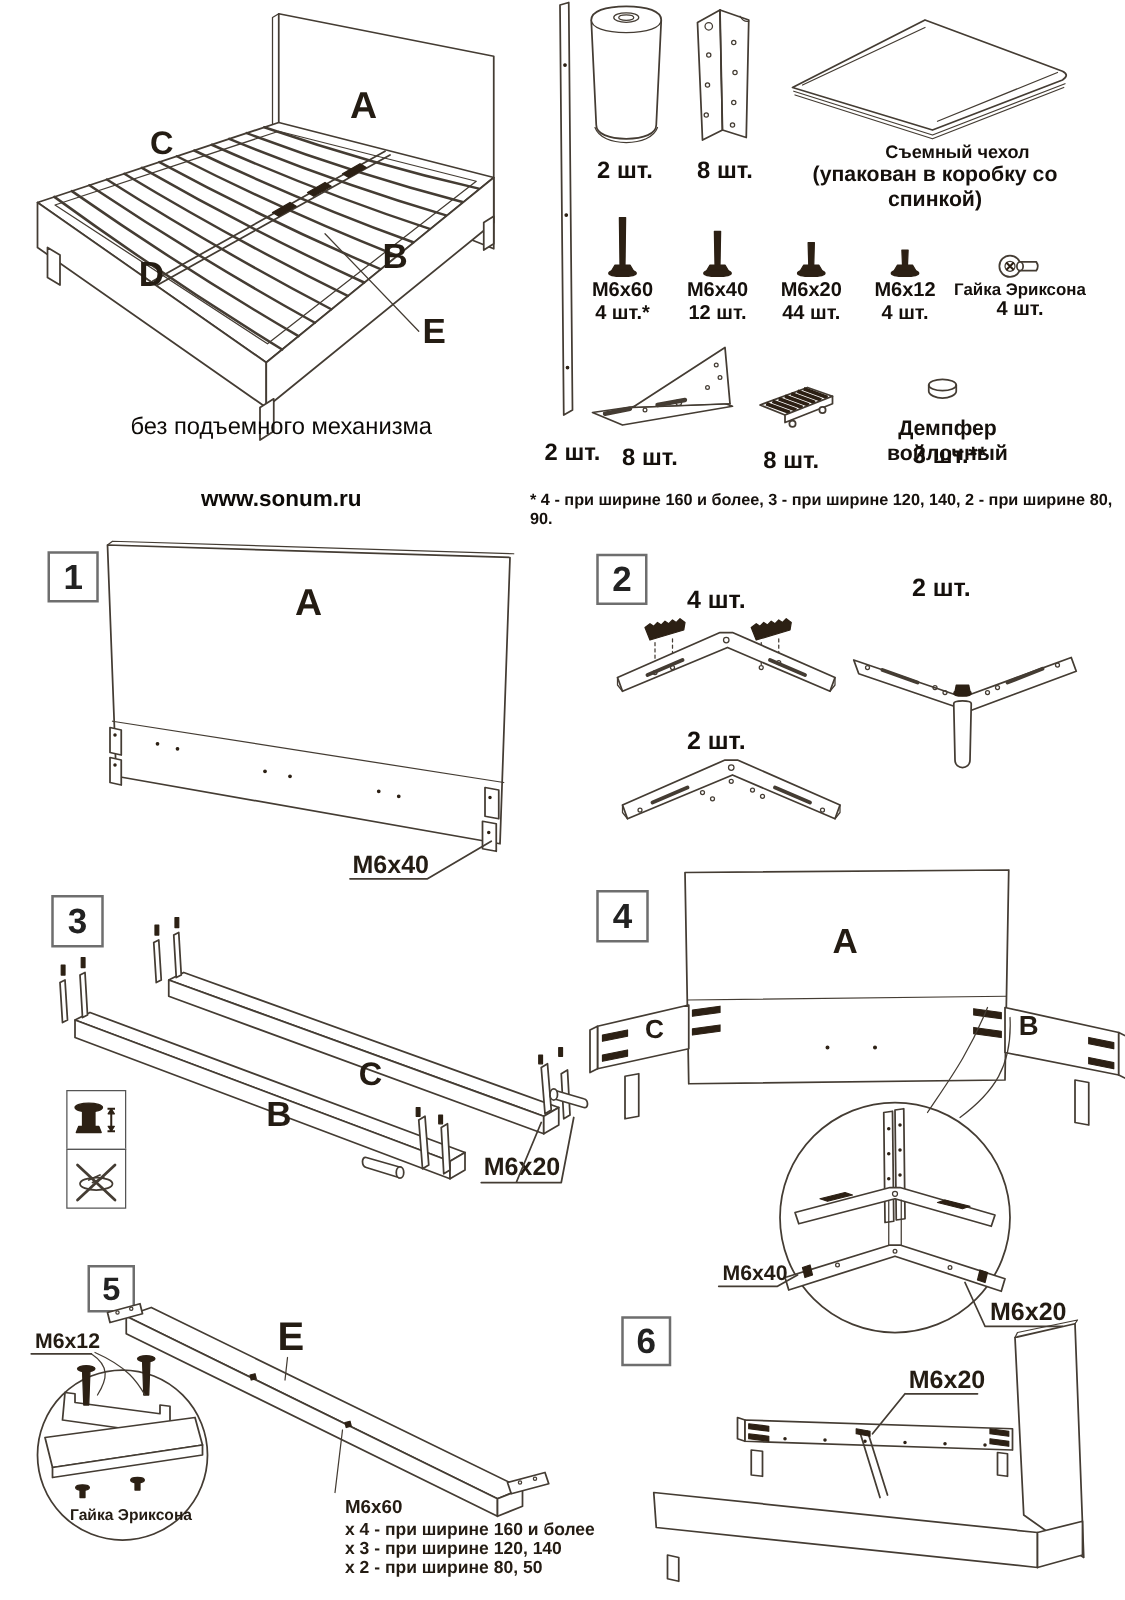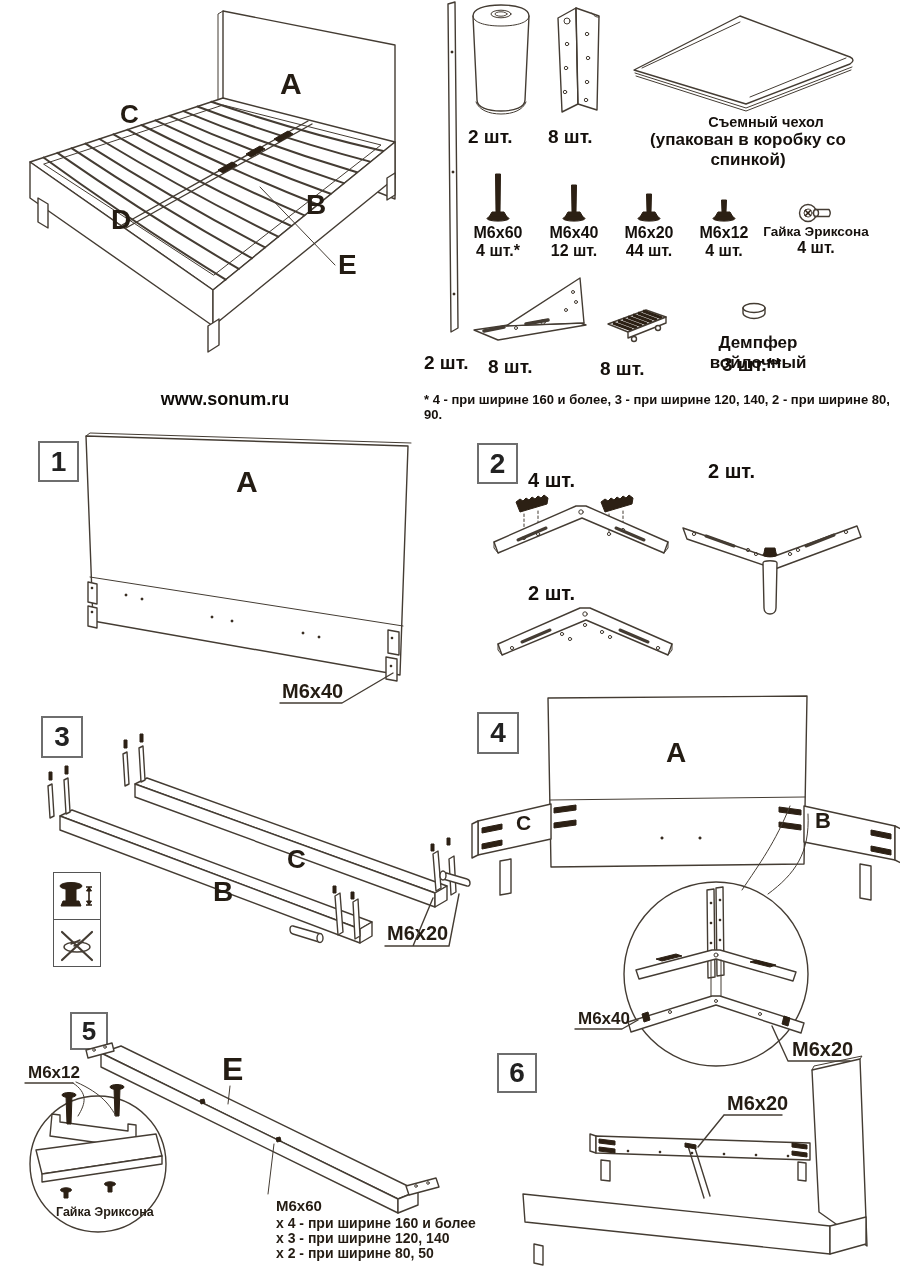--- a/index.html
+++ b/index.html
@@ -7,21 +7,21 @@
         font-family:"Liberation Sans","DejaVu Sans",sans-serif;color:#1b1511;}
   .abs{position:absolute;}
   svg{overflow:visible;display:block;}
   .ln{fill:none;stroke:#443c33;stroke-width:1.4;stroke-linejoin:round;stroke-linecap:round;}
   .fw{fill:#fff;stroke:#443c33;stroke-width:1.4;stroke-linejoin:round;}
   .dk{fill:#2c2014;stroke:#2c2014;stroke-width:1;stroke-linejoin:round;}
   .thin{stroke-width:1;}
   .svgt{font-family:"Liberation Sans","DejaVu Sans",sans-serif;font-weight:bold;fill:#241c13;}
   .title{font-size:19px;line-height:22px;text-align:center;color:#0e0b08;}
   .site{font-size:18px;font-weight:bold;text-align:center;color:#0e0b08;}
-  .qty{font-size:19px;font-weight:bold;text-align:left;color:#15100c;}
+  .qty{font-size:19px;font-weight:bold;text-align:center;color:#15100c;}
   .pname{font-size:14.5px;font-weight:bold;text-align:center;color:#15100c;}
   .pnote{font-size:17px;font-weight:bold;text-align:center;color:#15100c;}
   .sname{font-size:16px;font-weight:bold;text-align:center;color:#15100c;}
   .fnote{font-size:13px;font-weight:bold;color:#15100c;line-height:15px;}
   .stepbox{border:2px solid #6e6e6e;background:#fff;display:flex;align-items:center;justify-content:center;
            font-size:28px;font-weight:bold;color:#222;}
   .iconbox{border:1.5px solid #555;background:#fff;display:flex;align-items:center;justify-content:center;}
   .n5{font-size:14px;font-weight:bold;color:#241c13;line-height:15px;white-space:nowrap;}
   .scol{text-align:center;}
   .sicon{display:flex;align-items:flex-end;justify-content:center;height:58px;}
@@ -60,20 +60,21 @@
     <path class="fw" d="M379,176 l0,22 l8,-5 l0,-22 Z"></path>
     <path class="ln thin" d="M327,263 L252,185"></path>
     <text class="svgt" x="272" y="92" font-size="30">A</text>
     <text class="svgt" x="112" y="121" font-size="26">C</text>
     <text class="svgt" x="103" y="227" font-size="28">D</text>
     <text class="svgt" x="298" y="212" font-size="28">B</text>
     <text class="svgt" x="330" y="272" font-size="28">E</text>
   </svg>
 
   <div class="abs title" style="left:10px;top:331px;width:430px">
+    <div>без подъемного механизма</div>
   </div>
   <div class="abs site" style="left:10px;top:389px;width:430px">www.sonum.ru</div>
 
   <svg class="abs" style="left:444px;top:2px" width="18" height="334" viewBox="0 0 18 334">
     <path class="fw" d="M4,2 L11,0 L14,326 L7,330 Z"></path>
     <circle class="dk" cx="8" cy="50" r="1"></circle>
       <circle class="dk" cx="9" cy="170" r="1"></circle>
       <circle class="dk" cx="10" cy="292" r="1"></circle>
   </svg>
   <div class="abs qty" style="left:424px;top:352px;width:68px">2 шт.</div>

